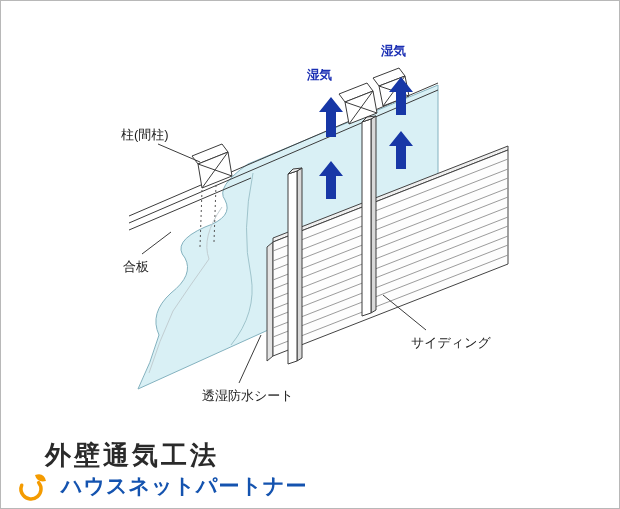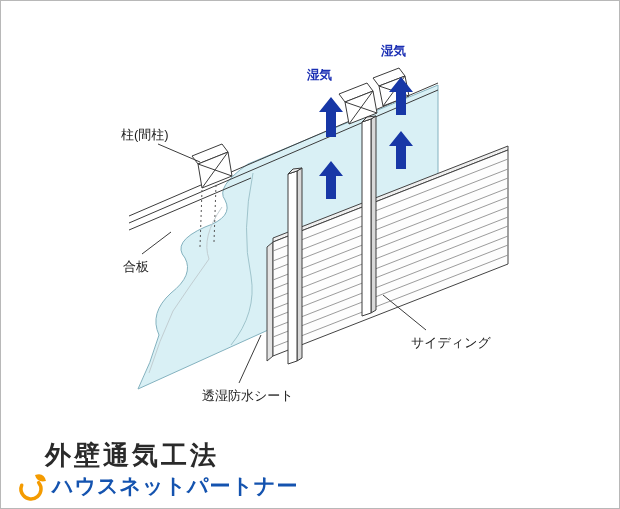--- a/index.html
+++ b/index.html
@@ -16,21 +16,21 @@
   .canvas svg.diagram { position: absolute; left: 0; top: 0; }
   .lbl { font-size: 13px; fill: #1c1c1c; font-family: "Liberation Sans", "DejaVu Sans", sans-serif; }
   .lbl-blue { font-size: 12.5px; font-weight: bold; font-family: "Liberation Sans", "DejaVu Sans", sans-serif; }
   .footer-title {
     position: absolute; left: 44px; top: 437px;
     font-family: "Liberation Serif", "DejaVu Serif", serif;
     font-size: 26px; font-weight: 600; letter-spacing: 3px; white-space: nowrap;
   }
   .brand-row {
     position: absolute; left: 13px; top: 467px;
-    display: flex; align-items: center; gap: 2px;
+    display: flex; align-items: center; gap: 11px;
   }
   .brand-name { font-size: 21px; font-weight: 800; letter-spacing: 1px; white-space: nowrap; }
 </style>
 </head>
 <body>
 
 <div class="canvas">
 
   <svg class="diagram" width="620" height="509" viewBox="0 0 620 509">
 

